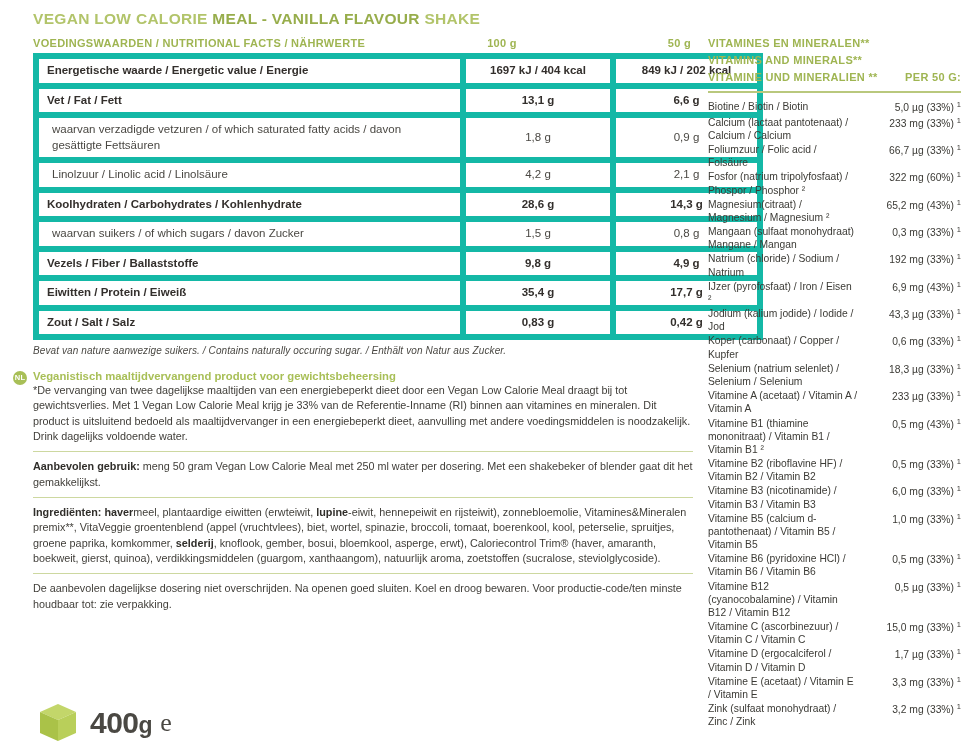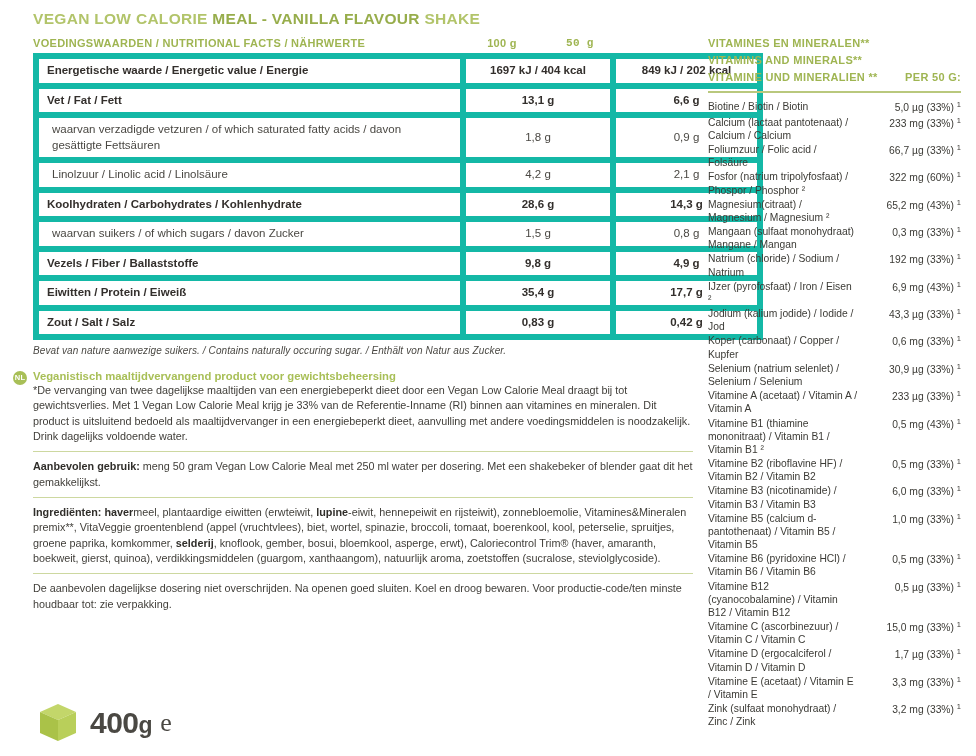--- a/index.html
+++ b/index.html
@@ -56,21 +56,21 @@
     display: flex;
     align-items: flex-end;
     font-size: 11px;
     font-weight: bold;
     color: #9fb552;
     letter-spacing: 0.3px;
     padding-bottom: 4px;
   }
   .nut-head .h-name { flex: 0 0 405px; }
   .nut-head .h-c1 { flex: 0 0 128px; text-align: center; }
-  .nut-head .h-c2 { flex: 0 0 125px; text-align: left; font-family: Liberation Mono, monospace; }
+  .nut-head .h-c2 { flex: 0 0 125px; text-align: right; }
 
   table.nutrition {
     border-collapse: collapse;
     width: 658px;
     table-layout: fixed;
     font-size: 11.5px;
   }
   table.nutrition td {
     border: 6px solid #14b8a6;
     padding: 4px 8px 4px 8px;
@@ -338,21 +338,21 @@
           <tr>
             <td class="vm-name">Jodium (kalium jodide) / Iodide / Jod</td>
             <td class="vm-val"><span>43,3 µg (33%)</span> <span class="sup">1</span></td>
           </tr>
           <tr>
             <td class="vm-name">Koper (carbonaat) / Copper / Kupfer</td>
             <td class="vm-val"><span>0,6 mg (33%)</span> <span class="sup">1</span></td>
           </tr>
           <tr>
             <td class="vm-name">Selenium (natrium selenlet) / Selenium / Selenium</td>
-            <td class="vm-val"><span>30,9 µg (33%)</span> <span class="sup">1</span></td>
+            <td class="vm-val"><span>18,3 µg (33%)</span> <span class="sup">1</span></td>
           </tr>
           <tr>
             <td class="vm-name">Vitamine A (acetaat) / Vitamin A / Vitamin A</td>
             <td class="vm-val"><span>233 µg (33%)</span> <span class="sup">1</span></td>
           </tr>
           <tr>
             <td class="vm-name">Vitamine B1 (thiamine mononitraat) / Vitamin B1 / Vitamin B1 ²</td>
             <td class="vm-val"><span>0,5 mg (43%)</span> <span class="sup">1</span></td>
           </tr>
           <tr>

